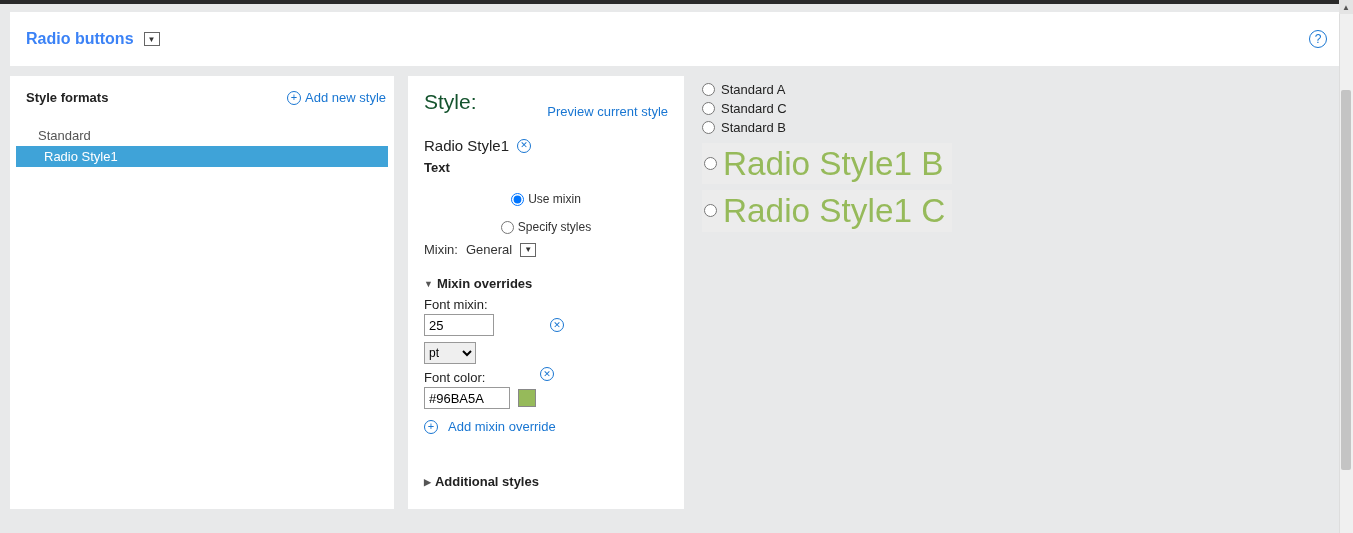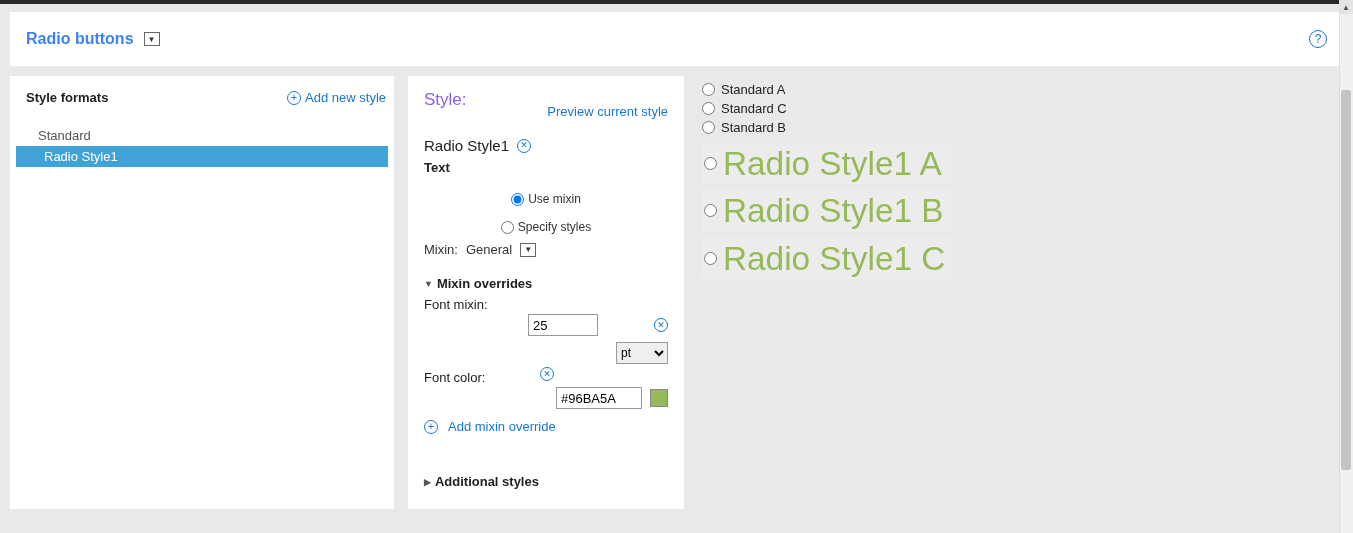--- a/index.html
+++ b/index.html
@@ -131,22 +131,22 @@
     min-height: 430px;
     padding: 14px 16px;
   }
   .mid-head {
     display: flex;
     justify-content: space-between;
     align-items: flex-start;
     margin-bottom: 18px;
   }
   .mid-head .lbl {
-    font-size: 17px;
-    color: #8b5cf6;
+    font-size: 21px;
+    color: #14532d;
   }
   .style-name-row {
     display: flex;
     align-items: center;
     gap: 8px;
     margin-bottom: 6px;
   }
   .style-name {
     font-size: 15px;
     color: #222;
@@ -186,21 +186,20 @@
   .field-label {
     font-size: 13px;
     color: #222;
     margin-top: 4px;
   }
   .field-row {
     display: flex;
     align-items: center;
     gap: 8px;
     margin: 2px 0 6px 0;
-    justify-content: flex-end;
   }
   input.txt {
     border: 1px solid #999;
     padding: 2px 4px;
     font-size: 13px;
     width: 70px;
     height: 22px;
   }
   select.sel {
     border: 1px solid #999;
@@ -382,24 +381,20 @@
       </div>
       <div class="std-item">
         <input type="radio" style="">
         <span>Standard B</span>
       </div>
     </div>
 
     <div class="rgroup">
       <div class="styled-item">
         <input type="radio" style="">
-        <span class="big">Radio Style1 A</span>
-      </div>
-      <div class="styled-item">
-        <input type="radio" style="">
         <span class="big">Radio Style1 B</span>
       </div>
       <div class="styled-item">
         <input type="radio" style="">
         <span class="big">Radio Style1 C</span>
       </div>
     </div>
   </div>
 
 </div>

